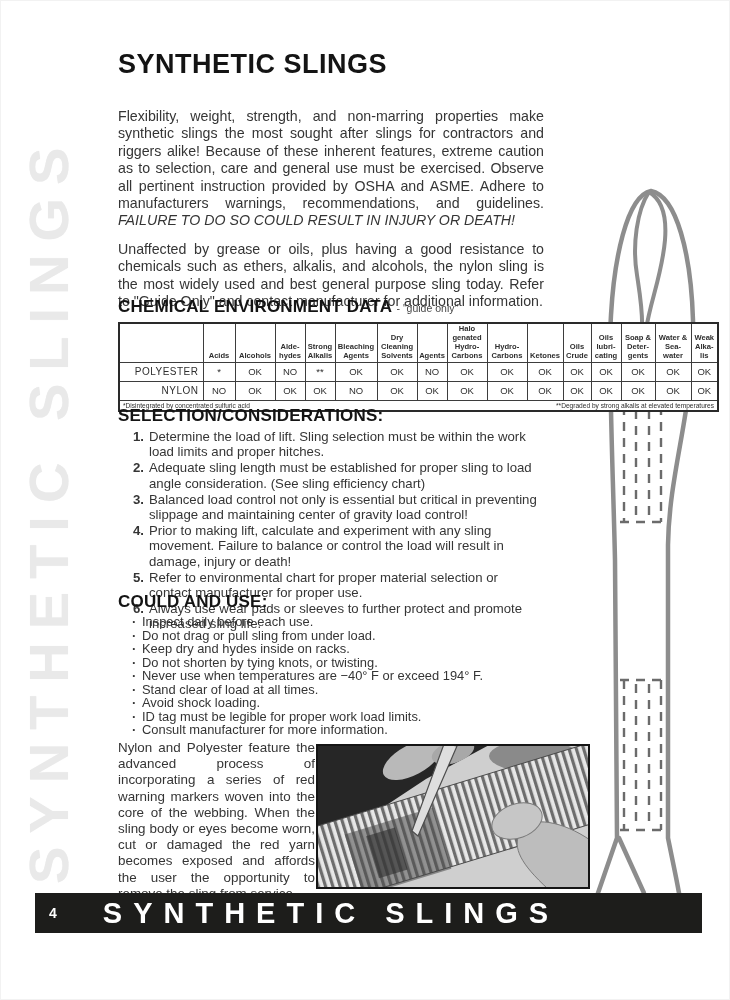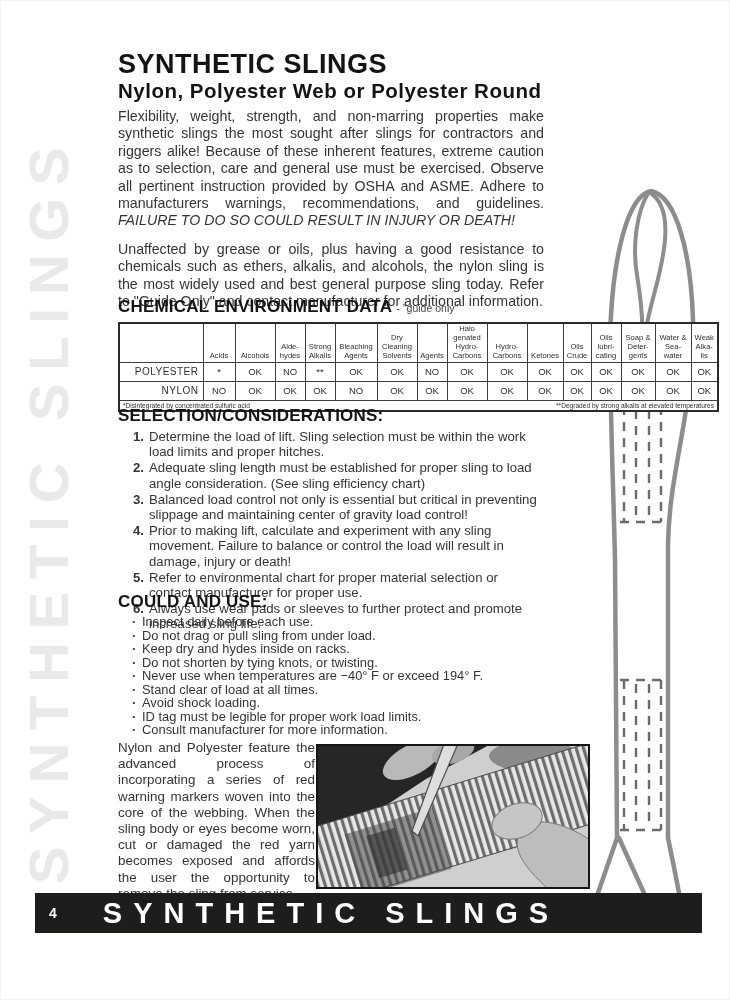--- a/index.html
+++ b/index.html
@@ -33,21 +33,21 @@
   .warning-line { display:block; font-style:italic; }
 
   .section-heading { font-size:17px; font-weight:bold; color:#141414; letter-spacing:0.2px; }
   .chem-heading { top:297px; }
   .chem-note { font-size:10.5px; font-weight:normal; color:#454545; letter-spacing:0; }
 
   
   .chem-table-wrap { position:absolute; left:118px; top:322px; z-index:2; }
   table.chem { border-collapse:collapse; table-layout:fixed; width:527px; background:#ffffff; border:2px solid #2a2a2a; }
   table.chem th, table.chem td { border:1px solid #3d3d3d; padding:1px; }
-  table.chem th { font-size:7.6px; font-weight:normal; line-height:1.18; text-align:center; vertical-align:bottom; white-space:pre-line; height:34px; color:#2e2e2e; }
+  table.chem th { font-size:7.6px; font-weight:bold; line-height:1.18; text-align:center; vertical-align:bottom; white-space:pre-line; height:34px; color:#2e2e2e; }
   table.chem td.val { font-size:9.5px; text-align:center; height:16px; color:#2e2e2e; }
   table.chem td.mat { font-size:10px; text-align:right; padding-right:4px; color:#2e2e2e; letter-spacing:0.5px; }
   table.chem td.fnrow { padding:1px 3px; border-top:1px solid #3d3d3d; }
   .fn-flex { display:flex; justify-content:space-between; font-size:6.6px; color:#2e2e2e; }
 
   
   .selection { top:406px; }
   .sel-list { margin:3px 0 0 0; padding:0; list-style:none; }
   .sel-item { display:flex; font-size:13.2px; line-height:15.2px; margin:0 0 1px 0; }
   .sel-item .num { flex:0 0 26px; text-align:right; padding-right:5px; font-weight:bold; }
@@ -100,21 +100,20 @@
       <line x1="661" y1="680" x2="661" y2="830"></line>
       <line x1="636" y1="684" x2="636" y2="826"></line>
       <line x1="649" y1="684" x2="649" y2="826"></line>
       <line x1="620" y1="680" x2="665" y2="680"></line>
       <line x1="620" y1="830" x2="665" y2="830"></line>
     </g>
   </svg>
 
   <div class="block title">
     <div>SYNTHETIC SLINGS</div>
-    <div class="subtitle">Nylon, Polyester Web or Polyester Round</div>
   </div>
 
   <div class="block intro">
     <p class="just">
         <span class="intro-main">Flexibility, weight, strength, and non-marring properties make synthetic slings the most sought after slings for contractors and riggers alike! Because of these inherent features, extreme caution as to selection, care and general use must be exercised. Observe all pertinent instruction provided by OSHA and ASME. Adhere to manufacturers warnings, recommendations, and guidelines.</span>
         <span class="warning-line">FAILURE TO DO SO COULD RESULT IN INJURY OR DEATH!</span>
       </p>
     <p class="just">Unaffected by grease or oils, plus having a good resistance to chemicals such as ethers, alkalis, and alcohols, the nylon sling is the most widely used and best general purpose sling today.  Refer to "Guide Only" and contact manufacturer for additional information.</p>
   </div>
 

